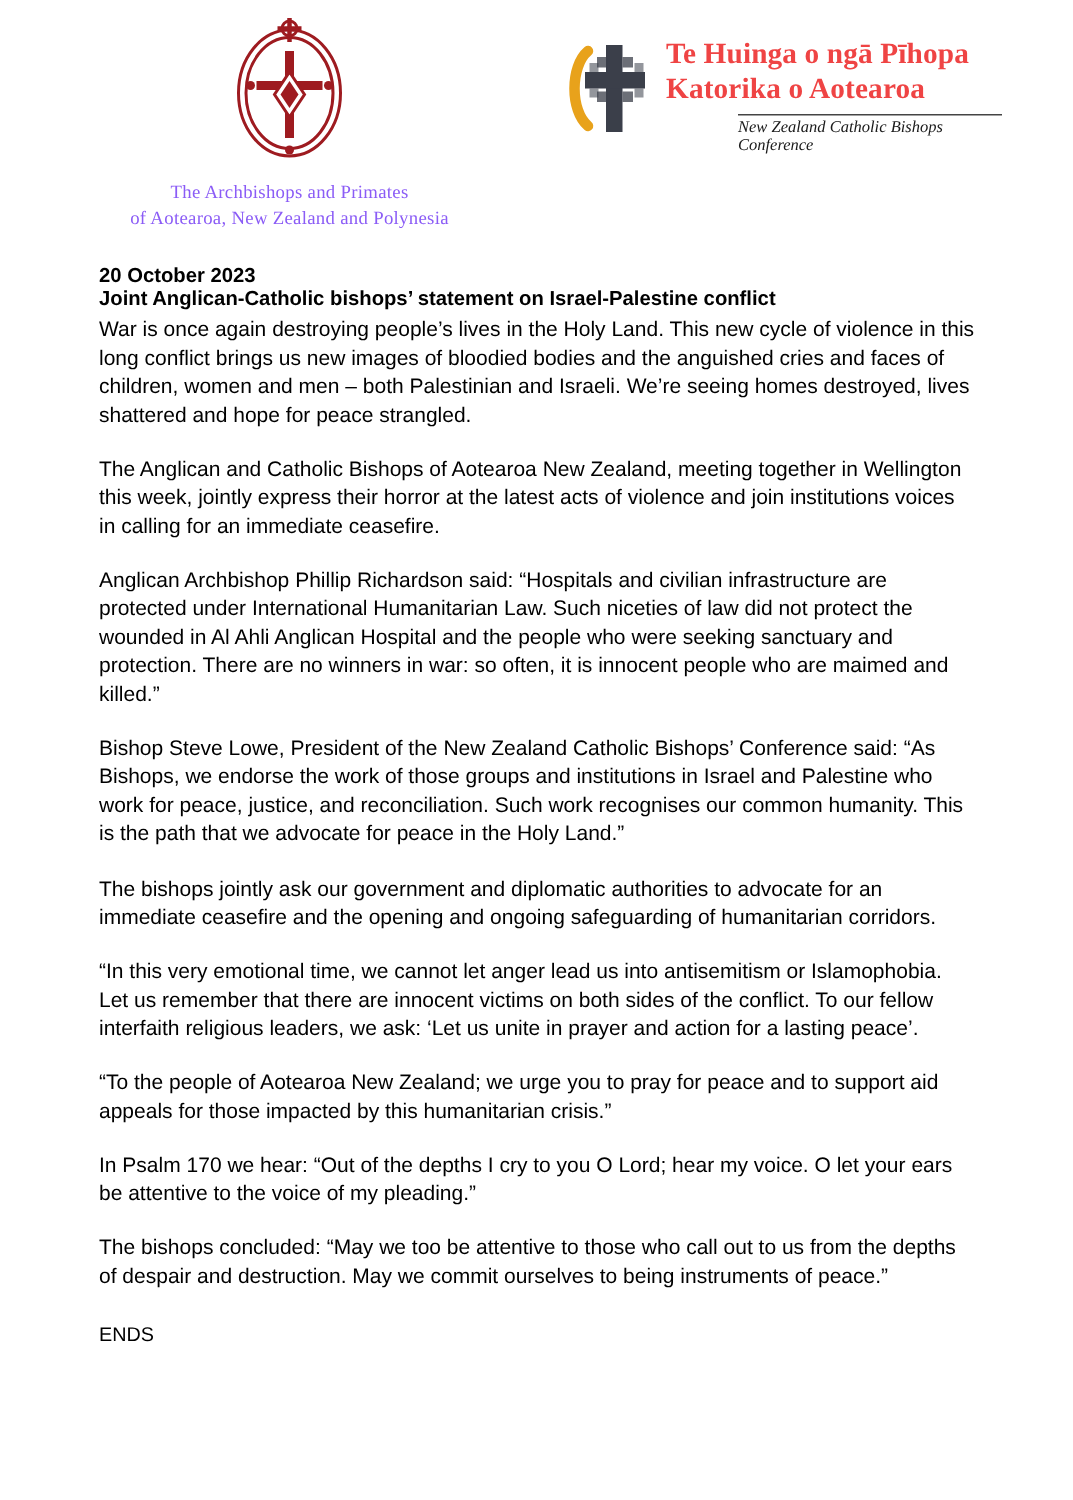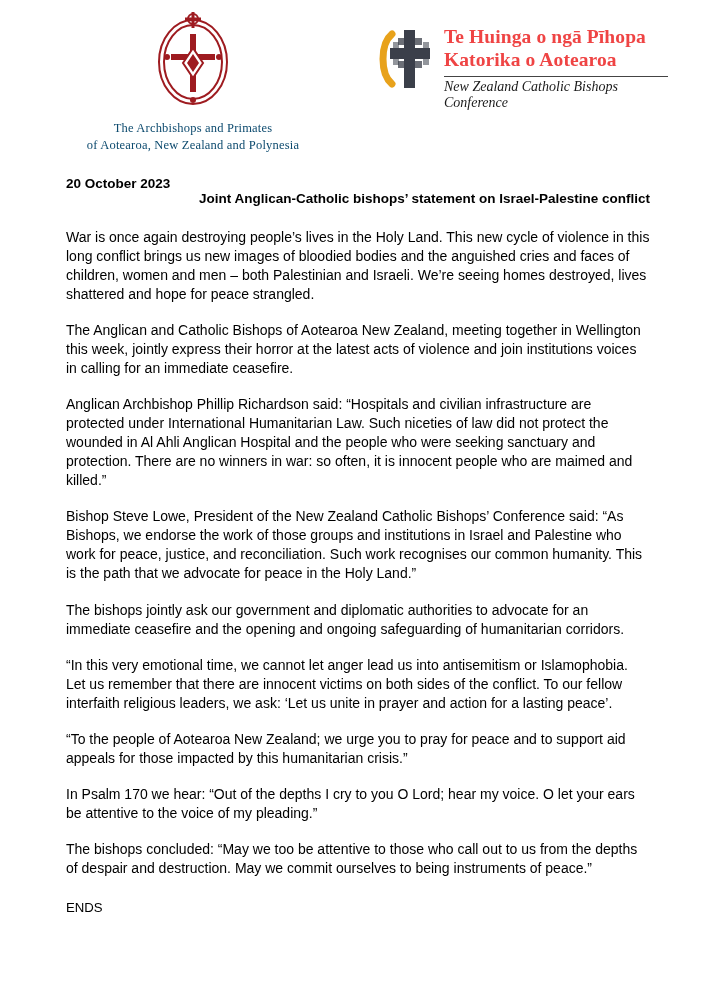--- a/index.html
+++ b/index.html
@@ -38,21 +38,21 @@
     text-align: center;
   }
   .anglican-crest {
     width: 96px;
     height: 104px;
     margin: 0 auto;
     display: block;
   }
   .anglican-text {
     margin-top: 8px;
-    color: #0c4a6e;
+    color: #8b5cf6;
     font-family: "Liberation Serif", serif;
     font-size: 12.5px;
     line-height: 1.35;
     letter-spacing: .2px;
   }
   .anglican-text .l1 { display: block; }
   .anglican-text .l2 { display: block; }
 
   
   .catholic-block {
@@ -80,42 +80,42 @@
     line-height: 1.17;
     color: #ef4444;
     display: block;
     letter-spacing: .1px;
   }
   .catholic-words .cw3 {
     display: block;
     margin-top: 4px;
     font-family: "Liberation Serif", serif;
     font-style: italic;
-    font-size: 14px;
+    font-size: 11px;
     color: #1a1a1a;
     border-top: 1px solid #444;
     padding-top: 2px;
+    margin-left: 48px;
   }
 
   
   .content {
     position: absolute;
     left: 66px;
     top: 176px;
     width: 584px;
   }
   .doc-date {
     font-size: 13.5px;
     font-weight: bold;
   }
   .doc-title {
     font-size: 13.5px;
     font-weight: bold;
-    margin-bottom: 22px;
-    text-align: right;
+    margin-bottom: 4px;
   }
   p.para {
     font-size: 14px;
     line-height: 1.36;
     margin: 0 0 17px 0;
     text-align: left;
   }
   p.ends {
     font-size: 13.2px;
     margin: 22px 0 0 0;

